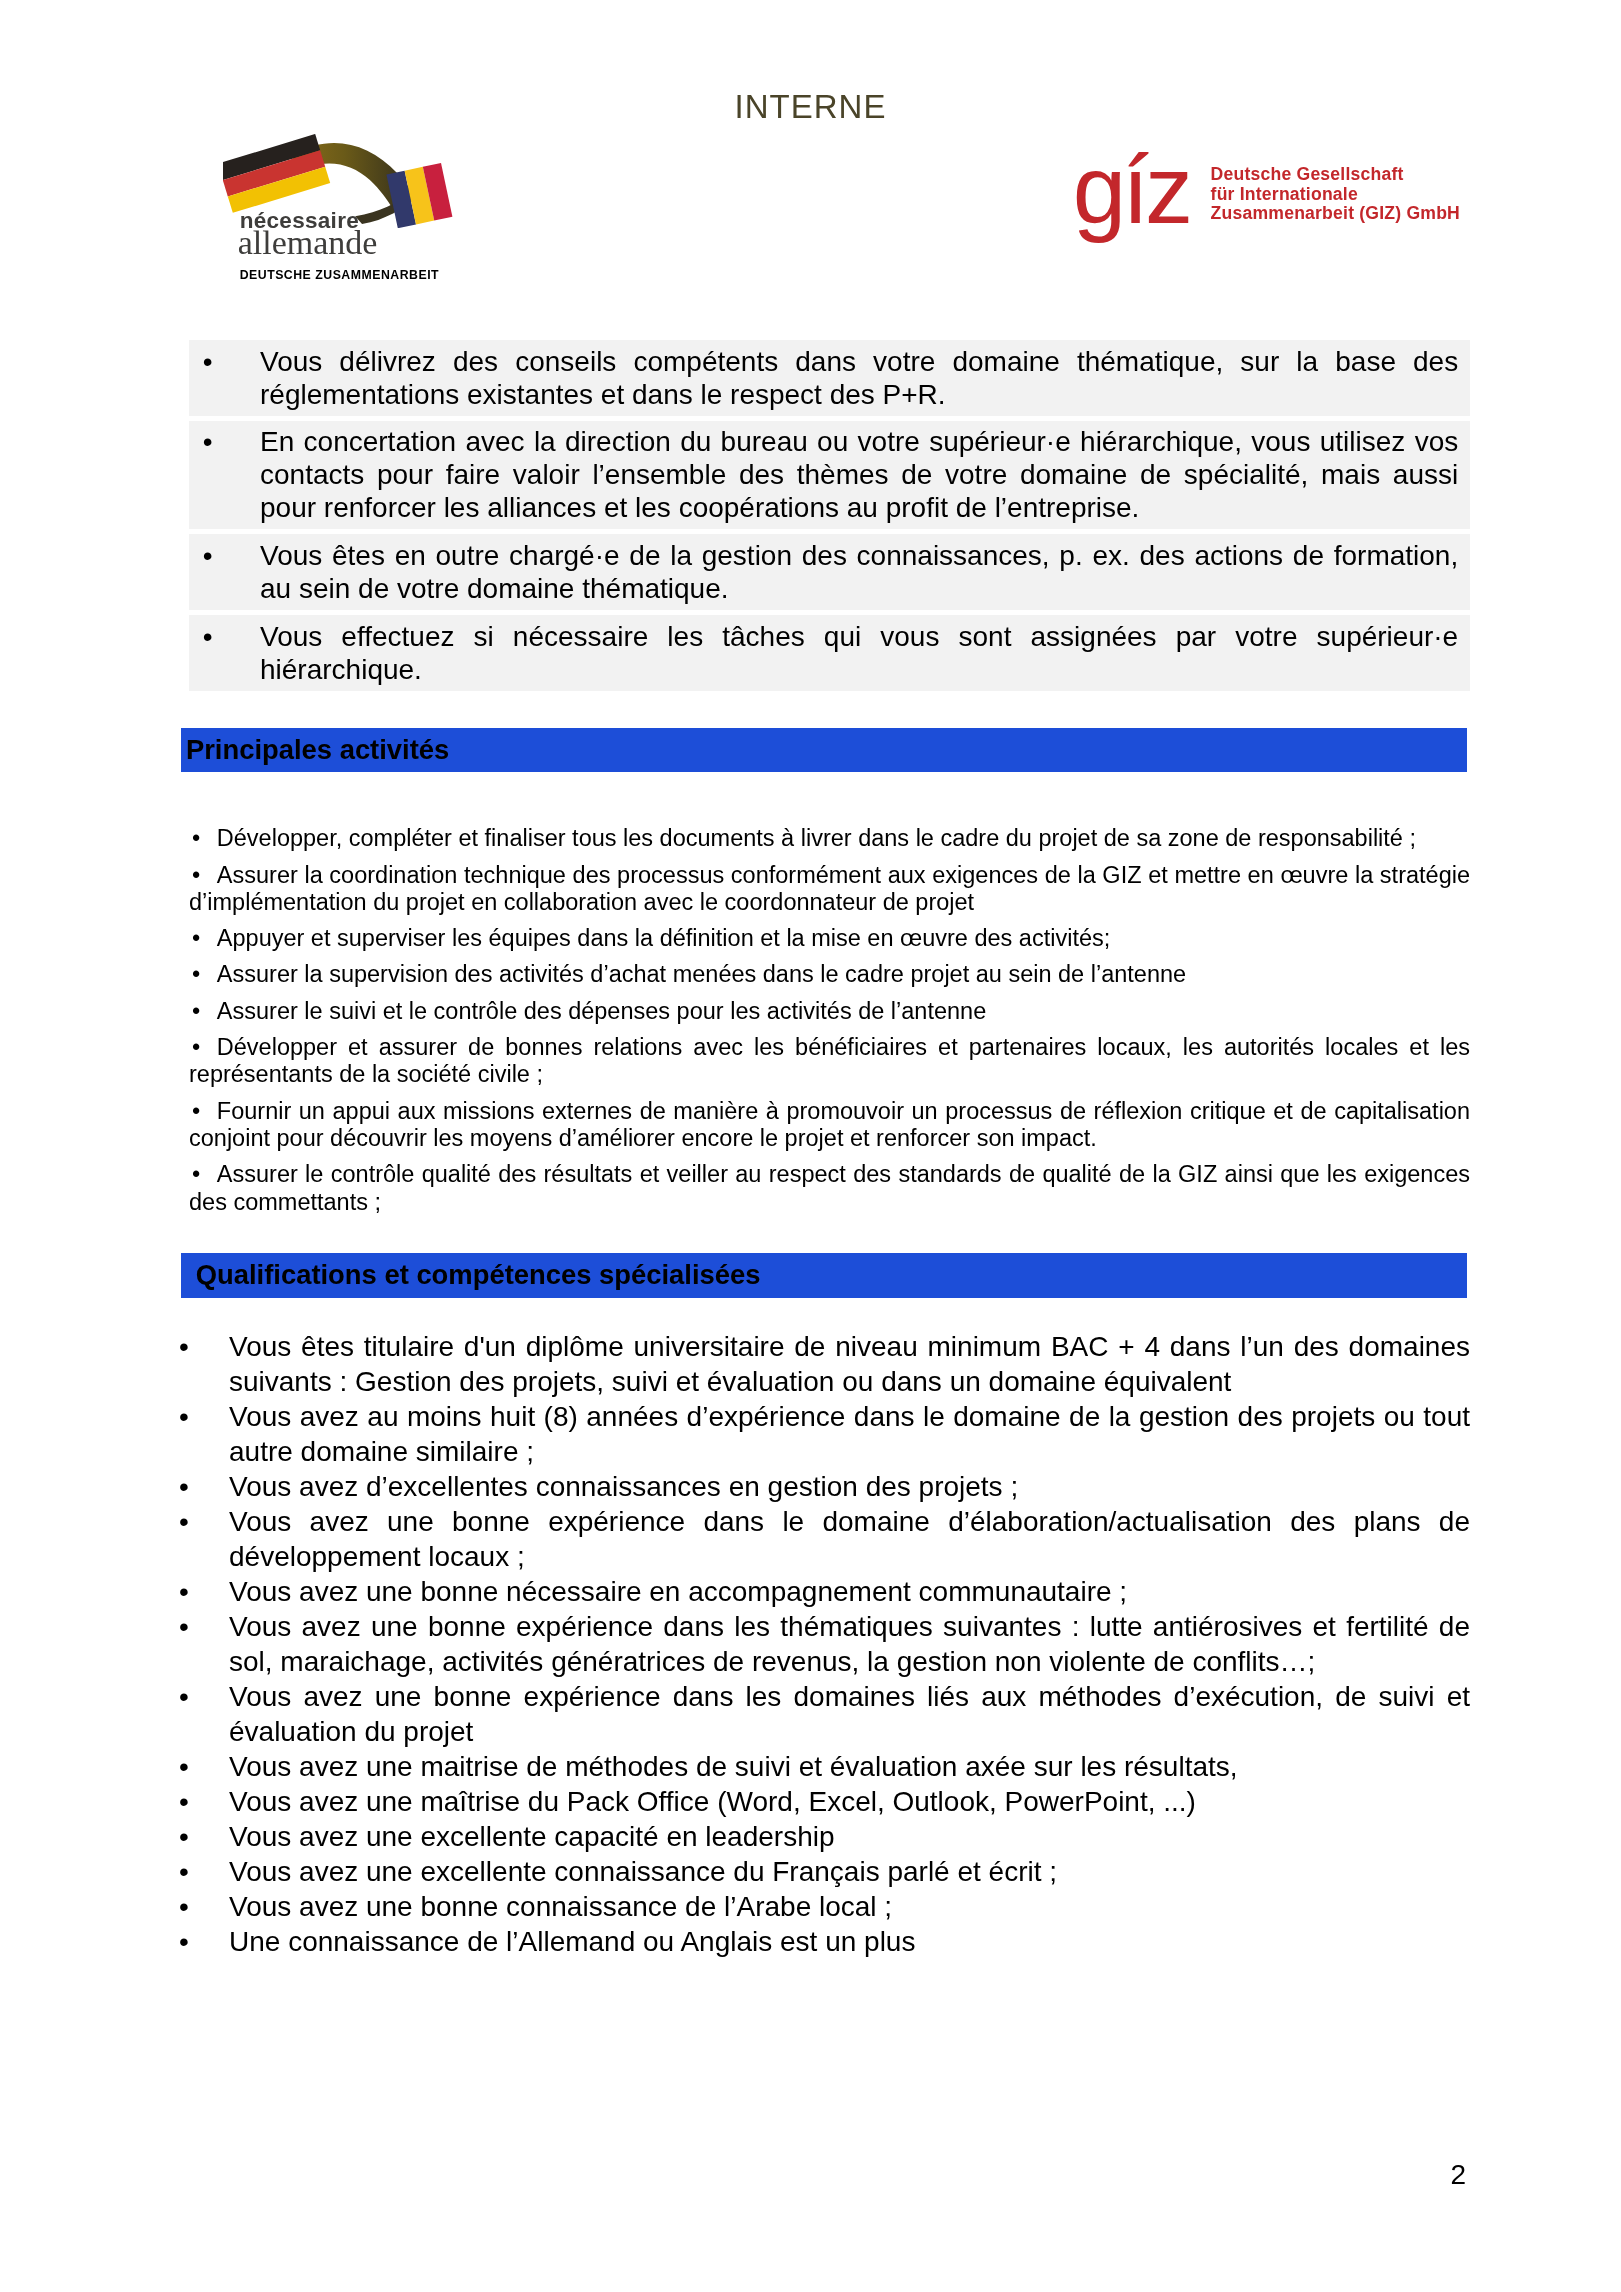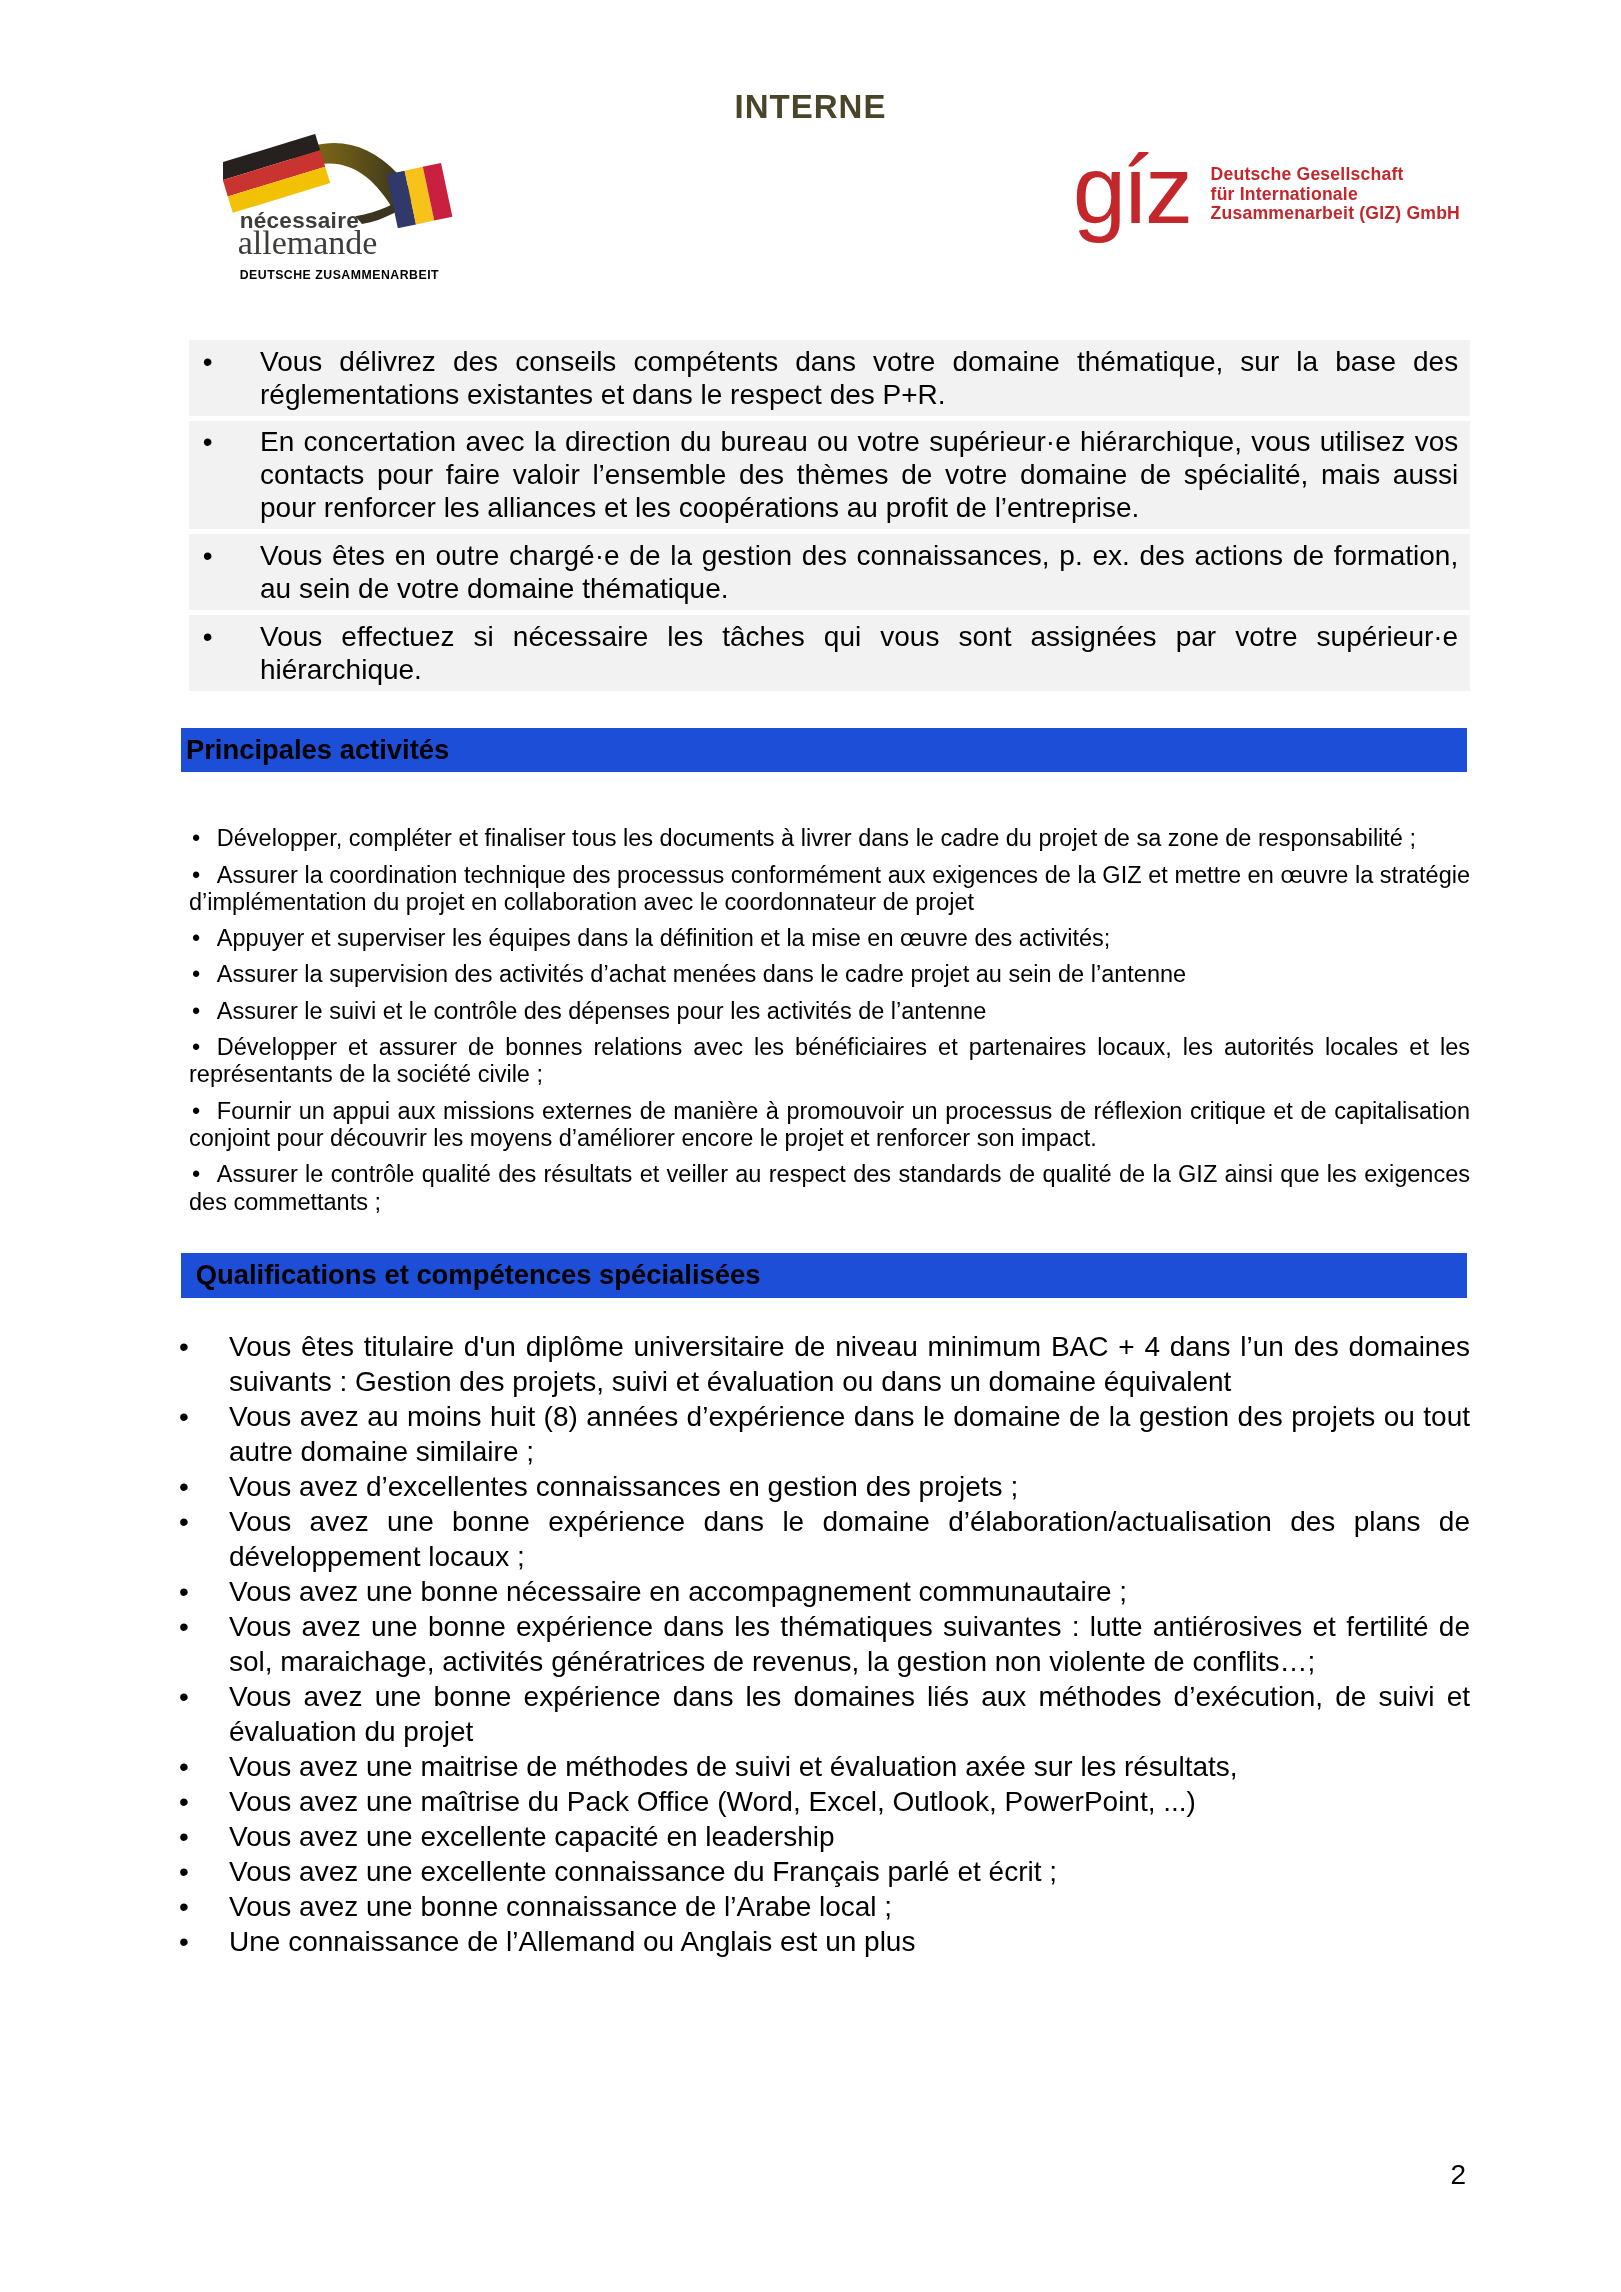--- a/index.html
+++ b/index.html
@@ -9,21 +9,21 @@
     background:#ffffff;
     font-family:"Liberation Sans","DejaVu Sans",sans-serif;
     color:#000;
     overflow:hidden;
   }
   
   .interne{
     padding-top:88px;
     text-align:center;
     font-size:33px;
-    font-weight:bold;
+    font-weight:normal;
     letter-spacing:1px;
     color:#4a4429;
   }
   .logos{
     display:flex;
     justify-content:space-between;
     align-items:flex-start;
     margin:5.9px 161px 0 223px;
     height:147px;
   }

